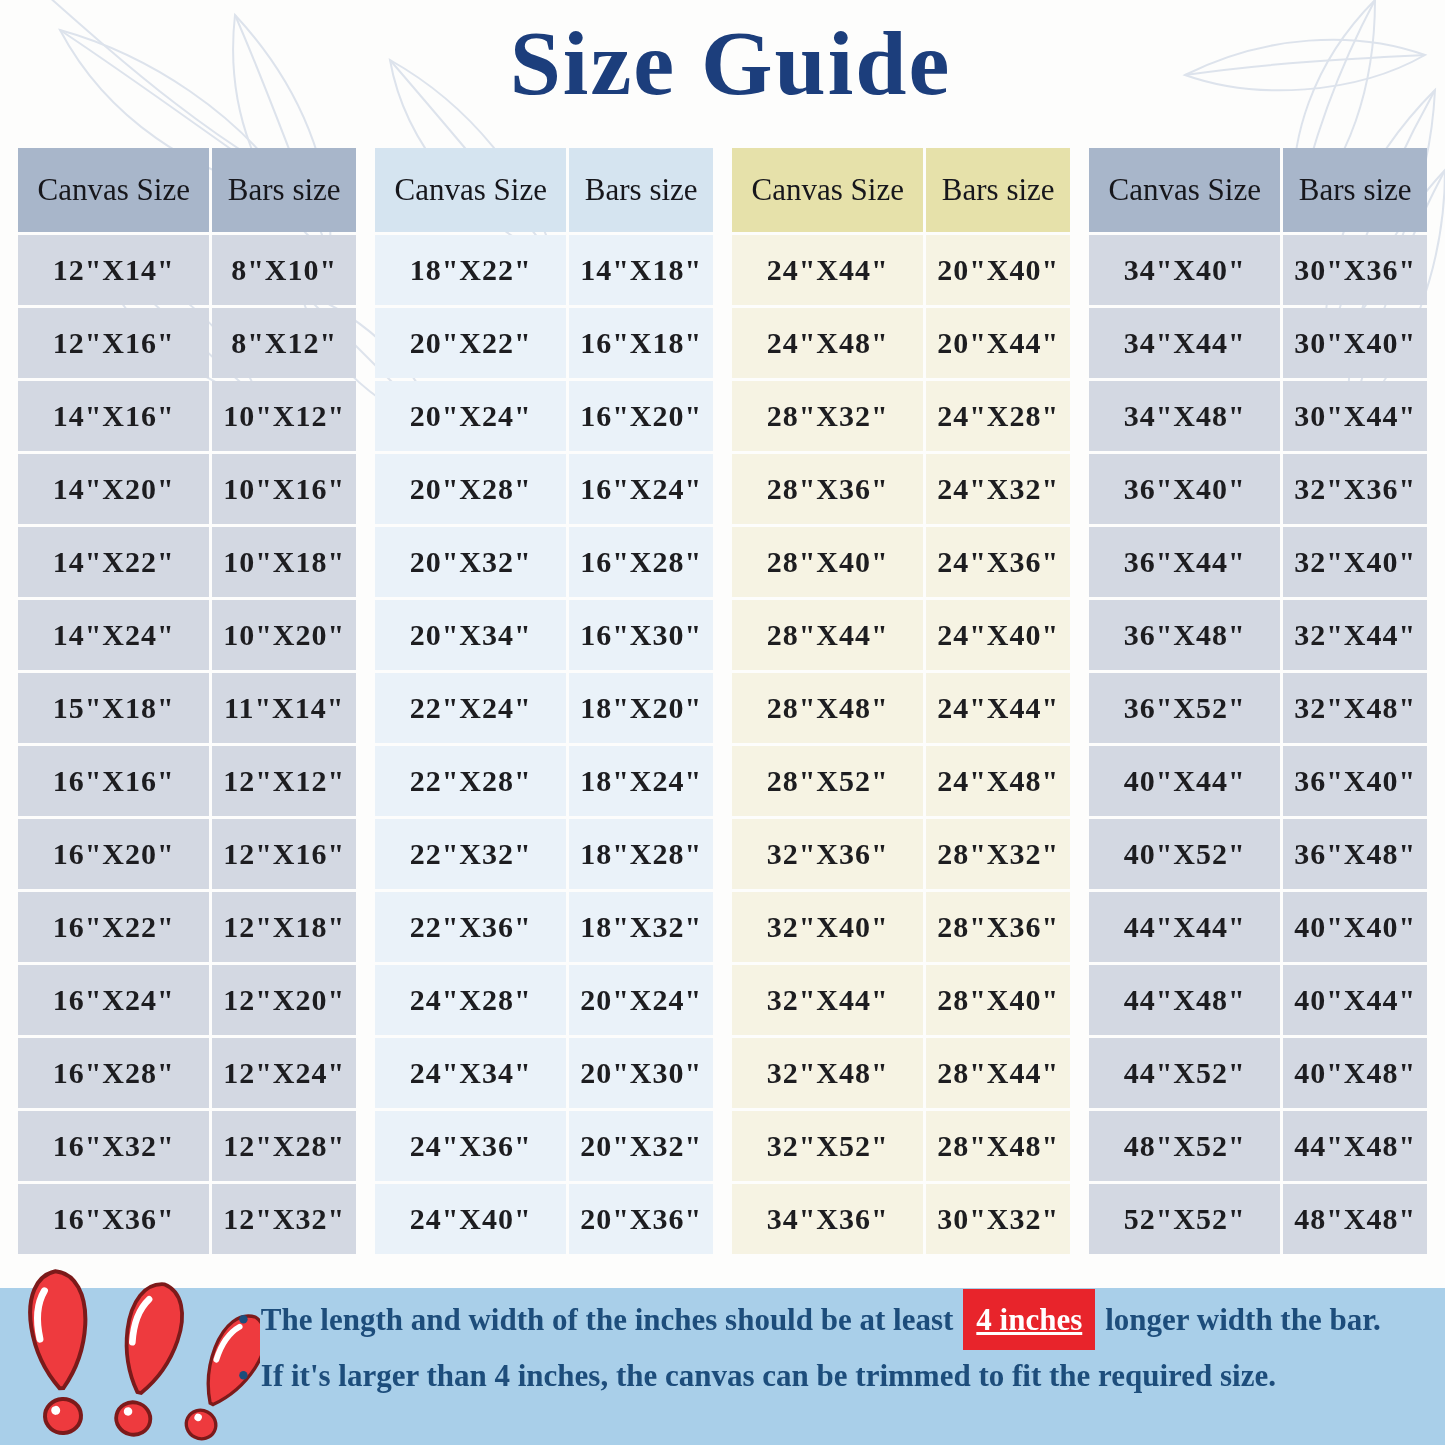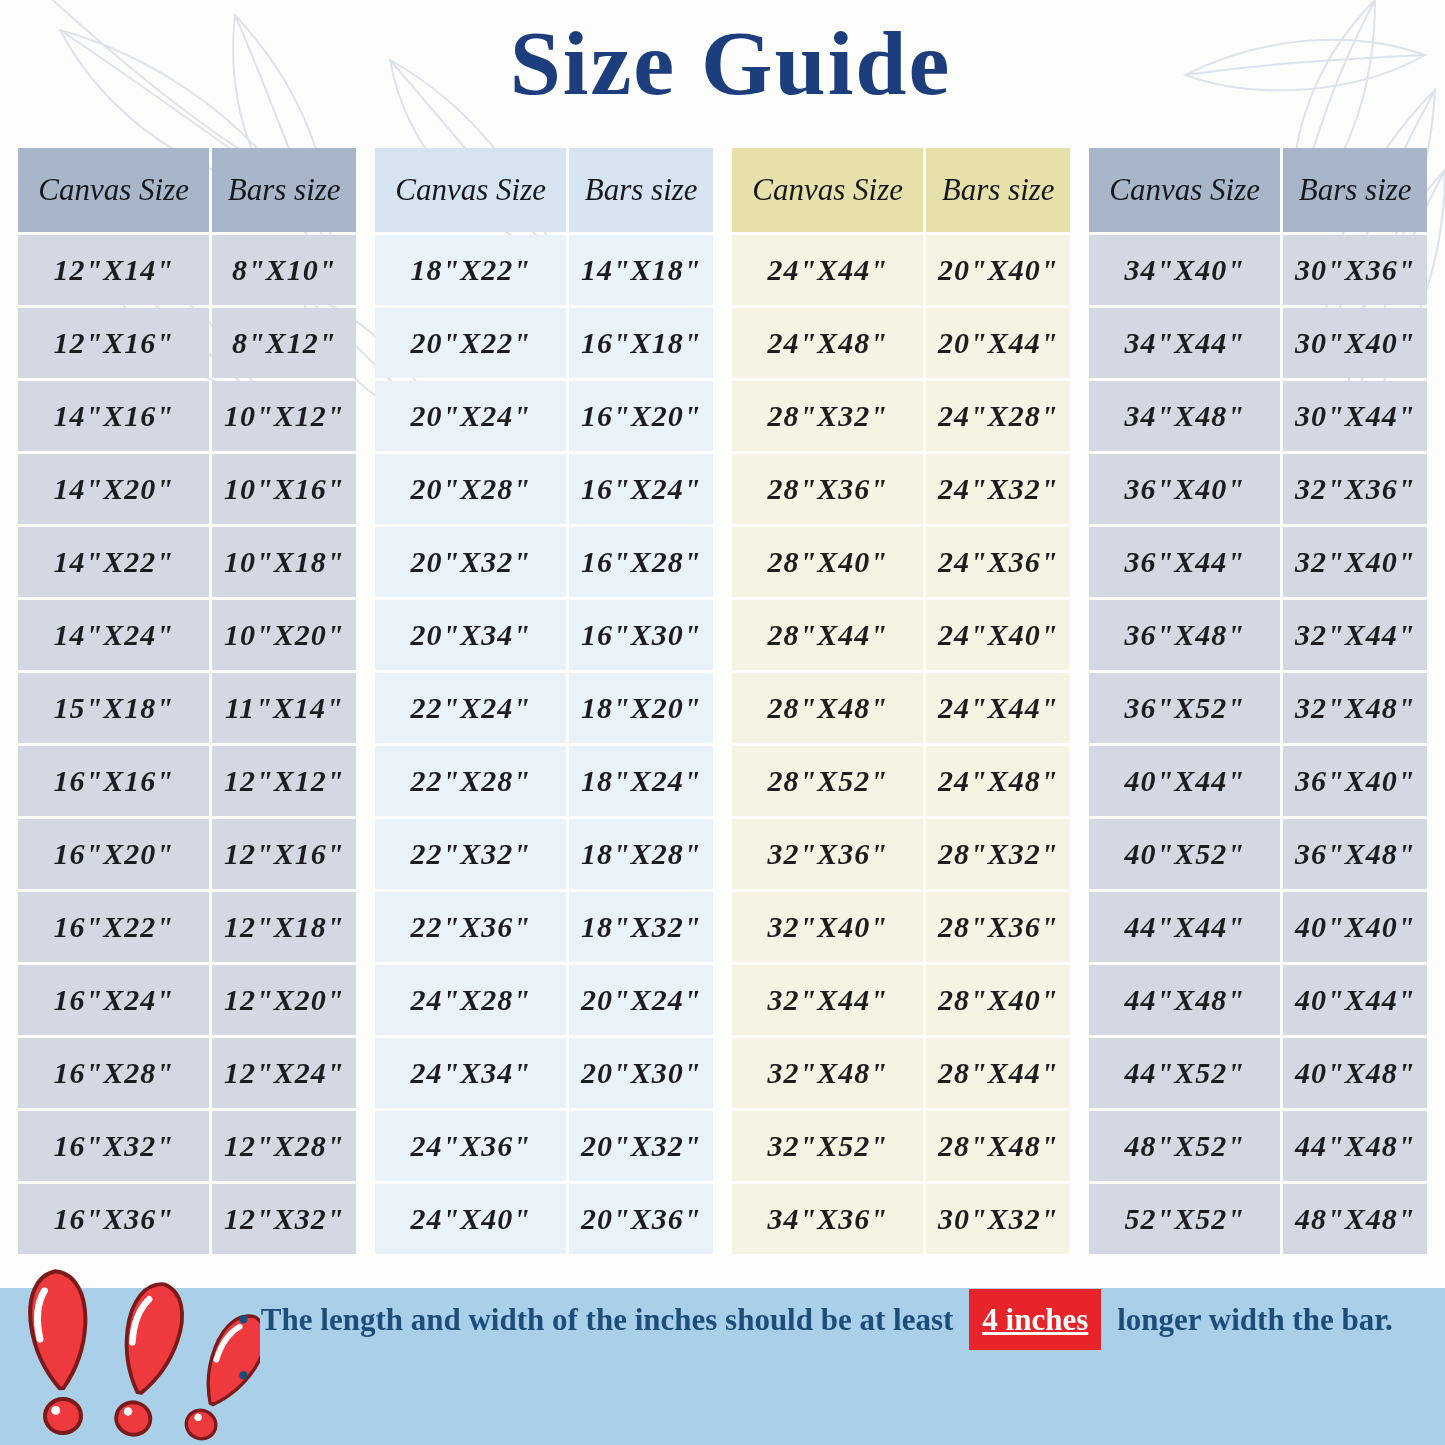--- a/index.html
+++ b/index.html
@@ -11,21 +11,21 @@
   .leaf-art{position:absolute;z-index:0;pointer-events:none;}
   .leaf-tl{left:0;top:0;}
   .leaf-tr{right:0;top:0;}
   .title{
     position:absolute;top:10px;left:8px;width:100%;text-align:center;
     font-size:92px;font-weight:bold;letter-spacing:2px;
     color:var(--title,#1c3e7c);z-index:1;
   }
   .tables-wrap{
     position:absolute;left:18px;right:18px;top:148px;
-    display:flex;gap:19px;z-index:1;font-style:italic;
+    display:flex;gap:19px;z-index:1;
   }
   .size-table{
     flex:1 1 0;
     display:grid;
     grid-template-columns:4fr 3fr;
     gap:3px;
     align-content:start;
   }
   .size-table .hdr{
     background:var(--hdr,#a8b6ca);
@@ -48,21 +48,21 @@
     position:absolute;left:238px;top:12px;right:12px;
     color:var(--note-text,#1d4d7b);
     font-size:31px;font-weight:bold;line-height:1.28;
   }
   .note{display:flex;gap:12px;margin-bottom:16px;}
   .note .bullet{flex:0 0 auto;}
   .hl{
     background:var(--highlight-bg,#e8242b);
     color:var(--highlight-text,#ffffff);
     text-decoration:underline;
-    padding:13px 13px;margin:0 16px;white-space:nowrap;
+    padding:13px 13px;margin:0 10px;white-space:nowrap;
   }
 </style>
 </head>
 <body>
 
 <svg class="leaf-art leaf-tl" width="700" height="460" viewBox="0 0 700 460">
   <g stroke="#dde3ec" stroke-width="2" fill="none">
     <path d="M30,-20 C120,60 220,150 330,200"></path>
     <path d="M60,30 C150,55 240,115 290,190 C195,180 105,115 60,30 Z"></path>
     <path d="M60,30 C150,90 230,150 290,190"></path>
@@ -237,15 +237,16 @@
     <use href="#excl" transform="translate(152,40) scale(0.83) rotate(27,35,150)"></use>
   </svg>
 
   <div class="notes">
     <div class="note">
       <span class="bullet">•</span>
       <span class="note-text"><span>The length and width of the inches should be at least</span><span class="hl">4 inches</span><span>longer width the bar.</span></span>
     </div>
     <div class="note">
       <span class="bullet">•</span>
+      <span class="note-text">If it's larger than 4 inches, the canvas can be trimmed to fit the required size.</span>
     </div>
   </div>
 </div>
 
 </body></html>

